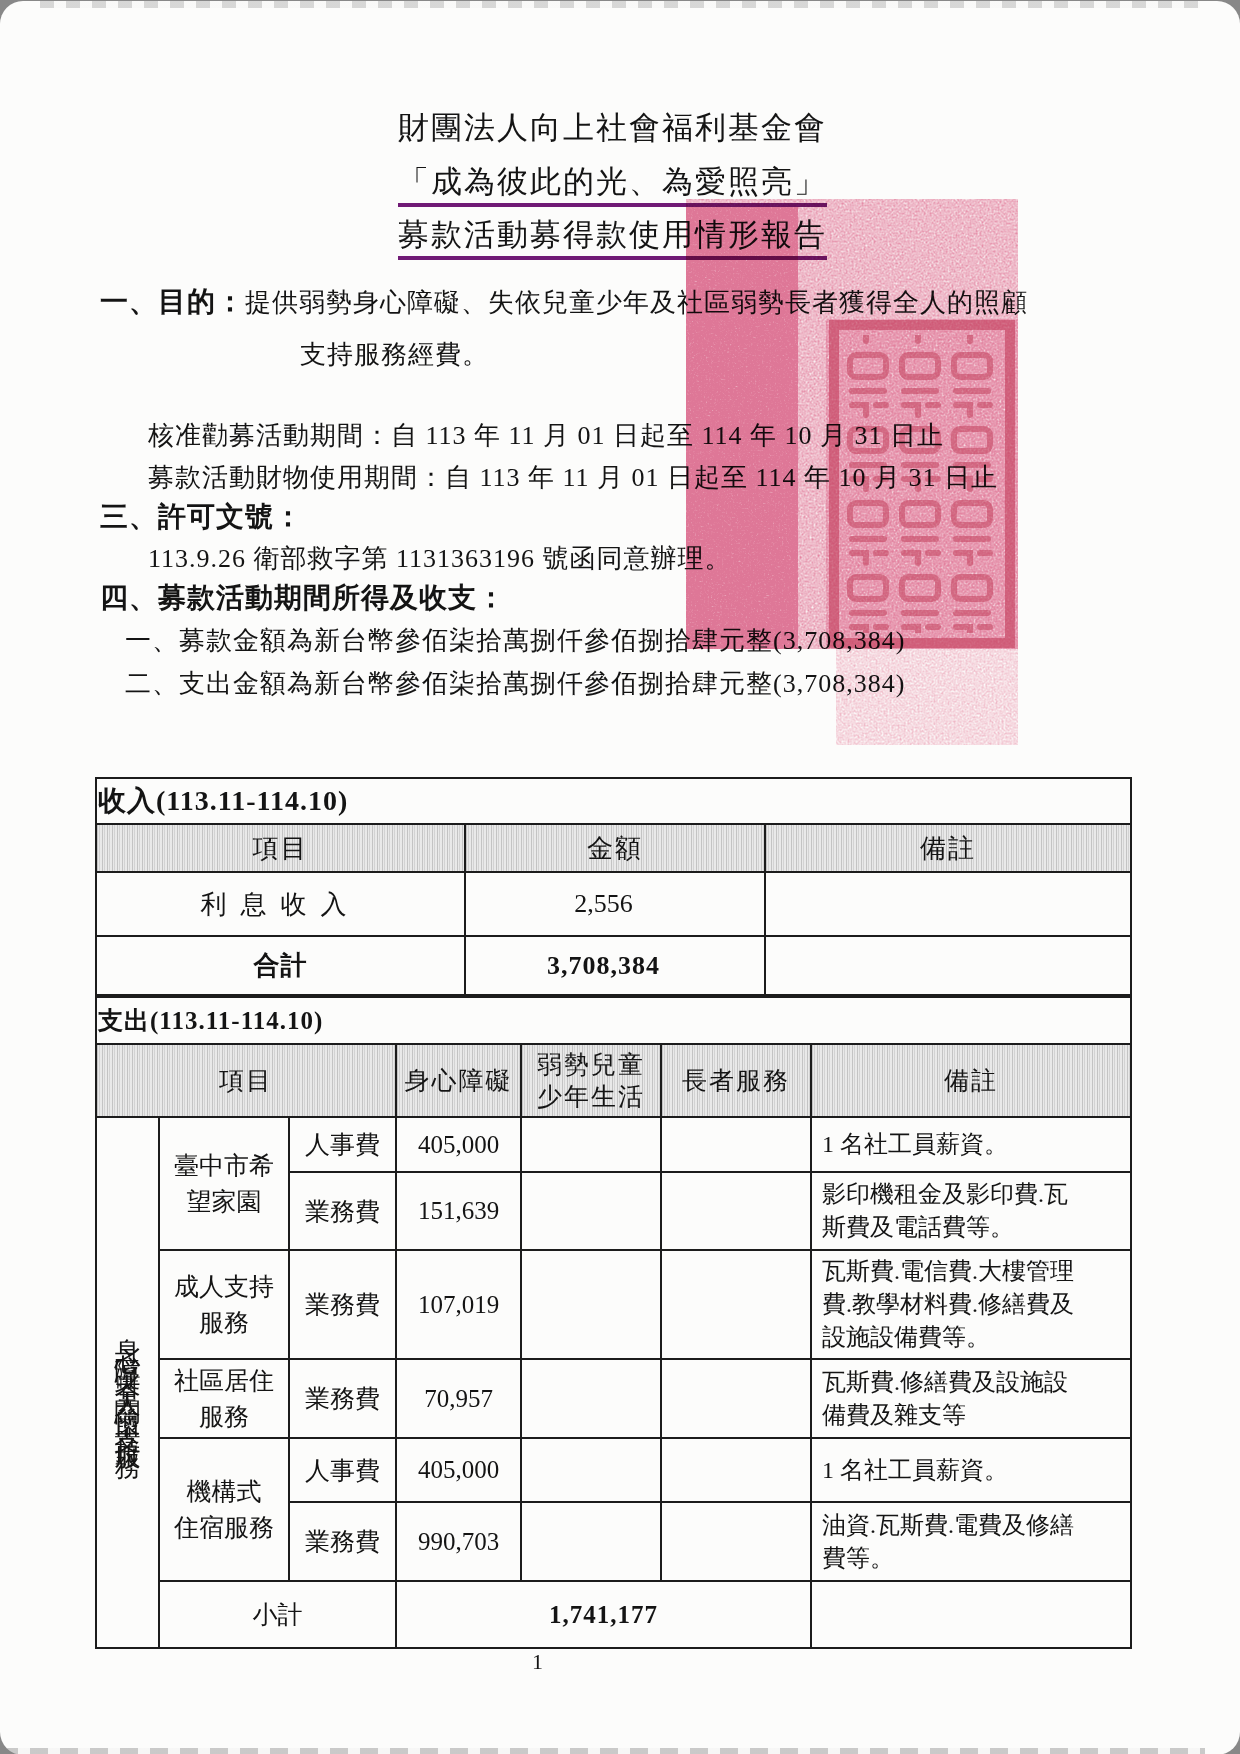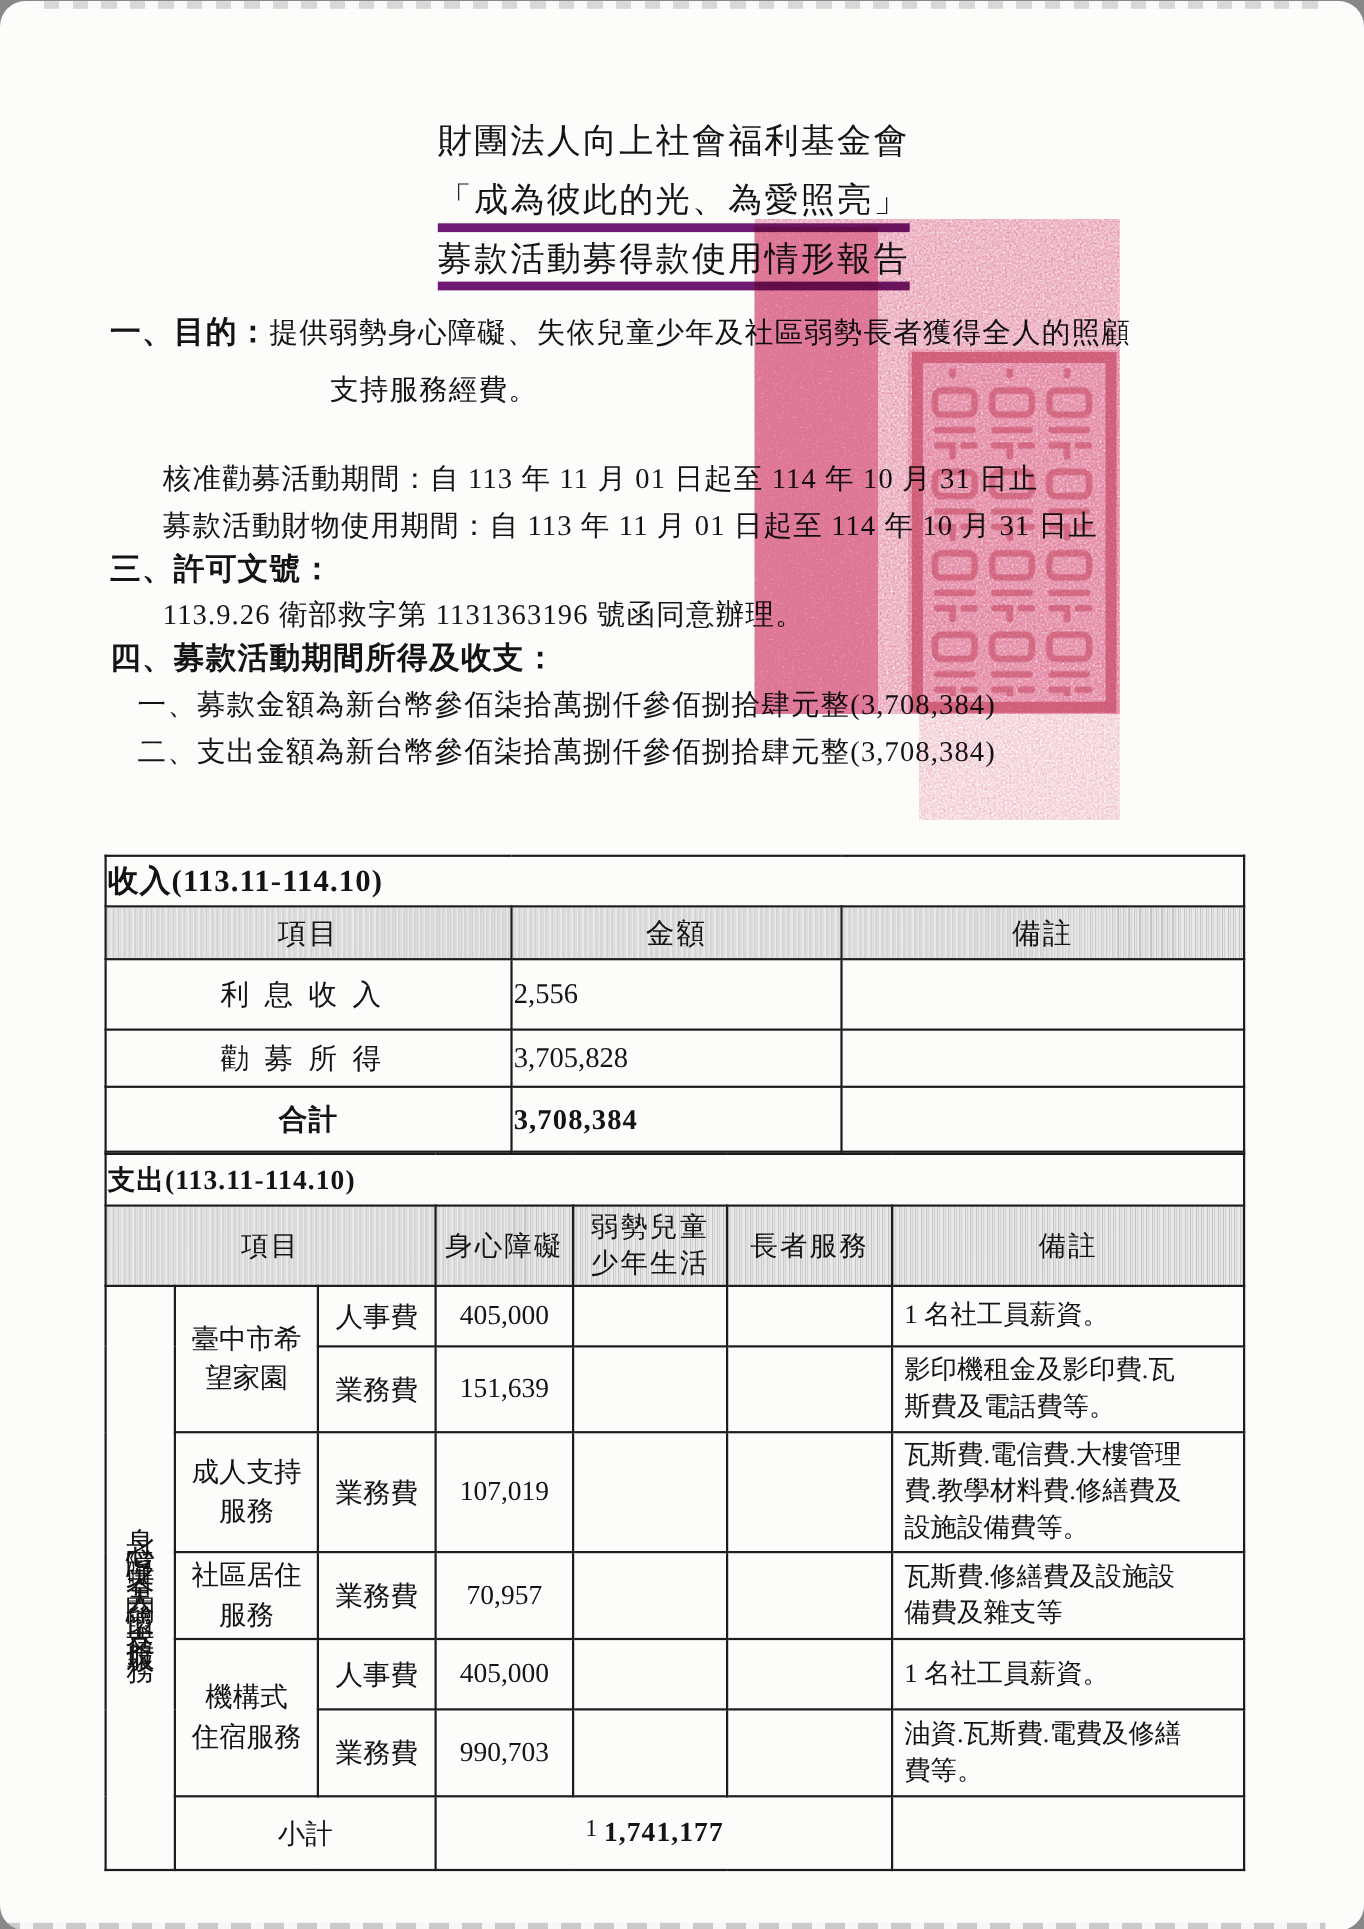--- a/index.html
+++ b/index.html
@@ -3,21 +3,21 @@
 <meta charset="utf-8">
 <style>
   html,body{margin:0;padding:0;background:#888;}
   .page{
     position:relative;width:1240px;height:1754px;margin:1px auto;
     background:#fcfcfb;overflow:hidden;
     font-family:"Liberation Serif","DejaVu Serif",serif;color:#141414;border-radius:23px;
   }
   .line{position:absolute;white-space:nowrap;}
   .t1{font-size:31px;letter-spacing:2px;}
-  .t2{font-size:31px;letter-spacing:2px;border-bottom:8px solid #701a75;padding-bottom:4px;}
+  .t2{font-size:31px;letter-spacing:2px;border-bottom:4px solid #701a75;padding-bottom:4px;}
   .seclabel{font-weight:bold;font-size:28px;letter-spacing:1px;}
   .body-txt{font-size:26px;letter-spacing:1px;}
   .center-wrap{left:95px;width:1035px;text-align:center;}
   
   .scan-top{position:absolute;left:40px;top:0;width:1160px;height:7px;
     background:repeating-linear-gradient(90deg,rgba(90,90,90,.45) 0 14px,rgba(200,200,200,.1) 14px 26px);opacity:.5;}
   .scan-bottom{position:absolute;left:0;top:1747px;width:1205px;height:7px;
     background:repeating-linear-gradient(90deg,rgba(70,70,70,.5) 0 18px,rgba(190,190,190,.15) 18px 30px);opacity:.55;}
   
   .tblwrap{position:absolute;left:95px;top:776px;width:1035px;}
@@ -25,21 +25,21 @@
   td{border:2px solid #1c1c1c;font-size:26px;overflow:hidden;}
   .title-row td{font-weight:bold;font-size:28px;letter-spacing:1px;}
   .tex{
     background-color:#e8e8e8;
     background-image:repeating-linear-gradient(90deg,
       rgba(110,110,110,.30) 0 1px,rgba(240,240,240,.05) 1px 2px,
       rgba(140,140,140,.24) 2px 3px,rgba(245,245,245,.04) 3px 5px);
     text-align:center;letter-spacing:2px;
   }
   .item-c{text-align:center;letter-spacing:14px;}
-  .amt-r{text-align:left;padding-right:24px;}
+  .amt-r{text-align:center;padding-right:24px;}
   .amt-c{text-align:center;}
   .bold{font-weight:bold;letter-spacing:1px;}
   .pre{white-space:pre-line;}
   .exp td{font-size:25px;}
   .exp .note-cell{text-align:left;padding:4px 10px;font-size:24px;line-height:33px;vertical-align:middle;}
   .exp .sub-cell{text-align:center;line-height:36px;vertical-align:middle;}
   .vcell{vertical-align:middle;text-align:center;}
   .vert{writing-mode:vertical-rl;text-orientation:upright;font-size:26px;letter-spacing:9px;display:inline-block;}
   .hdr2{line-height:32px;}
   .pagenum{position:absolute;left:0;top:1648px;width:1075px;text-align:center;font-size:22px;}
@@ -91,25 +91,20 @@
         <td colspan="3" style="height:42px;">收入(113.11-114.10)</td>
       </tr>
       <tr>
         <td class="tex" style="height:44px;">項目</td>
         <td class="tex">金額</td>
         <td class="tex">備註</td>
       </tr>
       <tr>
         <td class="item-c" style="height:60px;">利息收入</td>
         <td class="amt-r">2,556</td>
-        <td></td>
-      </tr>
-      <tr>
-        <td class="item-c" style="height:48px;">勸募所得</td>
-        <td class="amt-r">3,705,828</td>
         <td></td>
       </tr>
       <tr>
         <td class="bold" style="height:55px;text-align:center;">合計</td>
         <td class="amt-r bold">3,708,384</td>
         <td></td>
       </tr>
     </tbody>
       </table>
 

